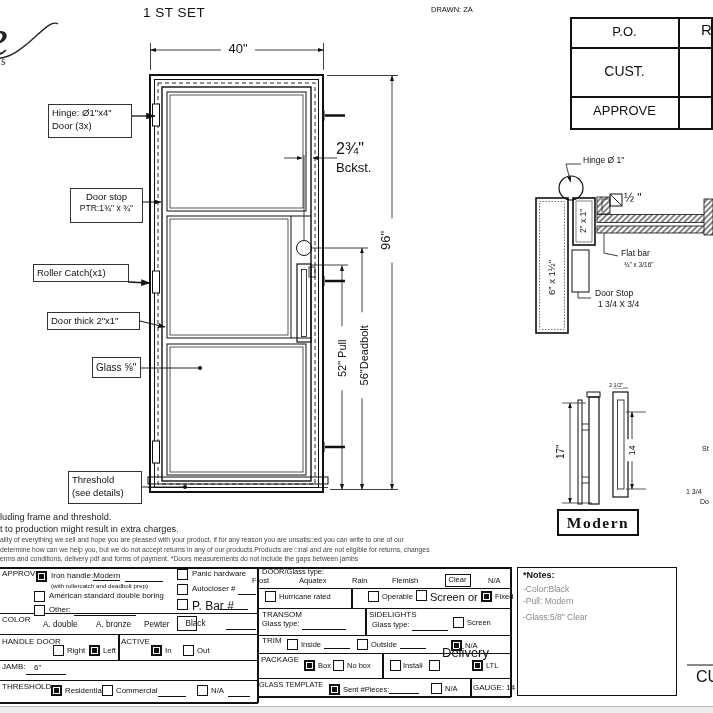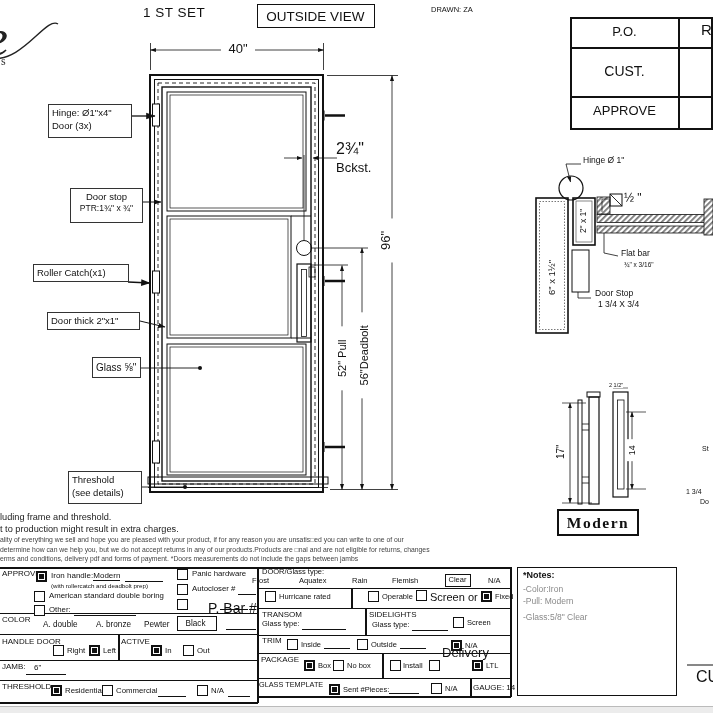--- a/index.html
+++ b/index.html
@@ -144,23 +144,20 @@
     <g>
       <line x1="687" y1="665" x2="713" y2="665" stroke="#111" stroke-width="1"></line>
     </g>
   </svg>
 
   <div class="t serif" style="left:-14px;top:10px;font-size:50px;font-style:italic;color:#222;transform:rotate(-6deg)">e</div>
   <div class="t serif" style="left:1px;top:55px;font-size:12px;color:#333">s</div>
 
   <div class="t" style="left:143px;top:5px;font-size:13.5px;letter-spacing:.5px">1 ST SET</div>
 
-  <div class="bx" style="left:257px;top:4px;width:118px;height:24px">
-    <div class="t c" style="left:0;top:4px;width:115px;font-size:13.5px">OUTSIDE VIEW</div>
-  </div>
 
   <div class="t" style="left:431px;top:6px;font-size:7.5px">DRAWN: ZA</div>
 
   <div class="bx" style="left:570px;top:17px;width:143px;height:113px;border-width:2px"></div>
   <div class="hl" style="left:570px;top:47px;width:143px;height:2px"></div>
   <div class="hl" style="left:570px;top:96px;width:143px;height:2px"></div>
   <div class="vl" style="left:678px;top:17px;height:113px;width:2px"></div>
   <div class="t c" style="left:570px;top:25px;width:109px;font-size:13px">P.O.</div>
   <div class="t" style="left:701px;top:21px;font-size:15px">R</div>
   <div class="t c" style="left:570px;top:63px;width:109px;font-size:14px">CUST.</div>
@@ -245,28 +242,28 @@
   <div class="t" style="left:49px;top:592px;font-size:7.8px">American standard double boring</div>
   <div class="cb" style="left:34px;top:605px"></div>
   <div class="t" style="left:49px;top:606px;font-size:7.8px">Other:</div>
   <div class="ul" style="left:74px;top:615px;width:62px"></div>
   <div class="cb" style="left:177px;top:569px"></div>
   <div class="t" style="left:192px;top:570px;font-size:7.8px">Panic hardware</div>
   <div class="cb" style="left:177px;top:584px"></div>
   <div class="t" style="left:192px;top:585px;font-size:7.8px">Autocloser #</div>
   <div class="ul" style="left:238px;top:594px;width:18px"></div>
   <div class="cb" style="left:177px;top:599px"></div>
-  <div class="t" style="left:208px;top:600px;font-size:14px">P. Bar #</div>
+  <div class="t" style="left:192px;top:600px;font-size:12px">P. Bar #</div>
   <div class="ul" style="left:220px;top:609px;width:28px"></div>
 
   <div class="t" style="left:2px;top:615px;font-size:8px">COLOR</div>
   <div class="t" style="left:43px;top:620px;font-size:8.2px">A. double</div>
   <div class="t" style="left:96px;top:620px;font-size:8.2px">A. bronze</div>
   <div class="t" style="left:144px;top:620px;font-size:8.2px">Pewter</div>
-  <div class="bx" style="left:177px;top:616px;width:40px;height:15px">
+  <div class="bx" style="left:177px;top:616px;width:20px;height:15px">
     <div class="t c" style="left:0;top:1.5px;width:35px;font-size:8.2px">Black</div>
   </div>
   <div class="ul" style="left:226px;top:629px;width:30px"></div>
 
   <div class="t" style="left:2px;top:637px;font-size:8px">HANDLE DOOR</div>
   <div class="cb" style="left:53px;top:645px"></div>
   <div class="t" style="left:67px;top:647px;font-size:7.8px">Right</div>
   <div class="cb ck" style="left:89px;top:645px"></div>
   <div class="t" style="left:103px;top:647px;font-size:7.8px">Left</div>
   <div class="t" style="left:121px;top:637px;font-size:8px">ACTIVE</div>
@@ -342,18 +339,18 @@
   <div class="t" style="left:259px;top:681px;font-size:7.3px">GLASS TEMPLATE</div>
   <div class="cb ck" style="left:329px;top:684px"></div>
   <div class="t" style="left:343px;top:686px;font-size:7.5px">Sent #Pieces:</div>
   <div class="ul" style="left:389px;top:693px;width:30px"></div>
   <div class="cb" style="left:431px;top:683px"></div>
   <div class="t" style="left:445px;top:685px;font-size:7.5px">N/A</div>
   <div class="t" style="left:473px;top:683px;font-size:8px">GAUGE: 14</div>
 
   <div class="bx" style="left:517px;top:567px;width:160px;height:129px"></div>
   <div class="t b" style="left:523px;top:570px;font-size:9px">*Notes:</div>
-  <div class="t gray" style="left:523px;top:585px;font-size:8.5px">-Color:Iron</div>
+  <div class="t gray" style="left:523px;top:585px;font-size:8.5px">-Color:Black</div>
   <div class="t gray" style="left:523px;top:597px;font-size:8.5px">-Pull: Modern</div>
   <div class="t gray" style="left:523px;top:613px;font-size:8.5px">-Glass:5/8" Clear</div>
 
   <div style="position:absolute;left:0;top:706px;width:713px;height:7px;background:#ececec;border-top:1px solid #bbb"></div>
 </div>
 
 </body></html>

